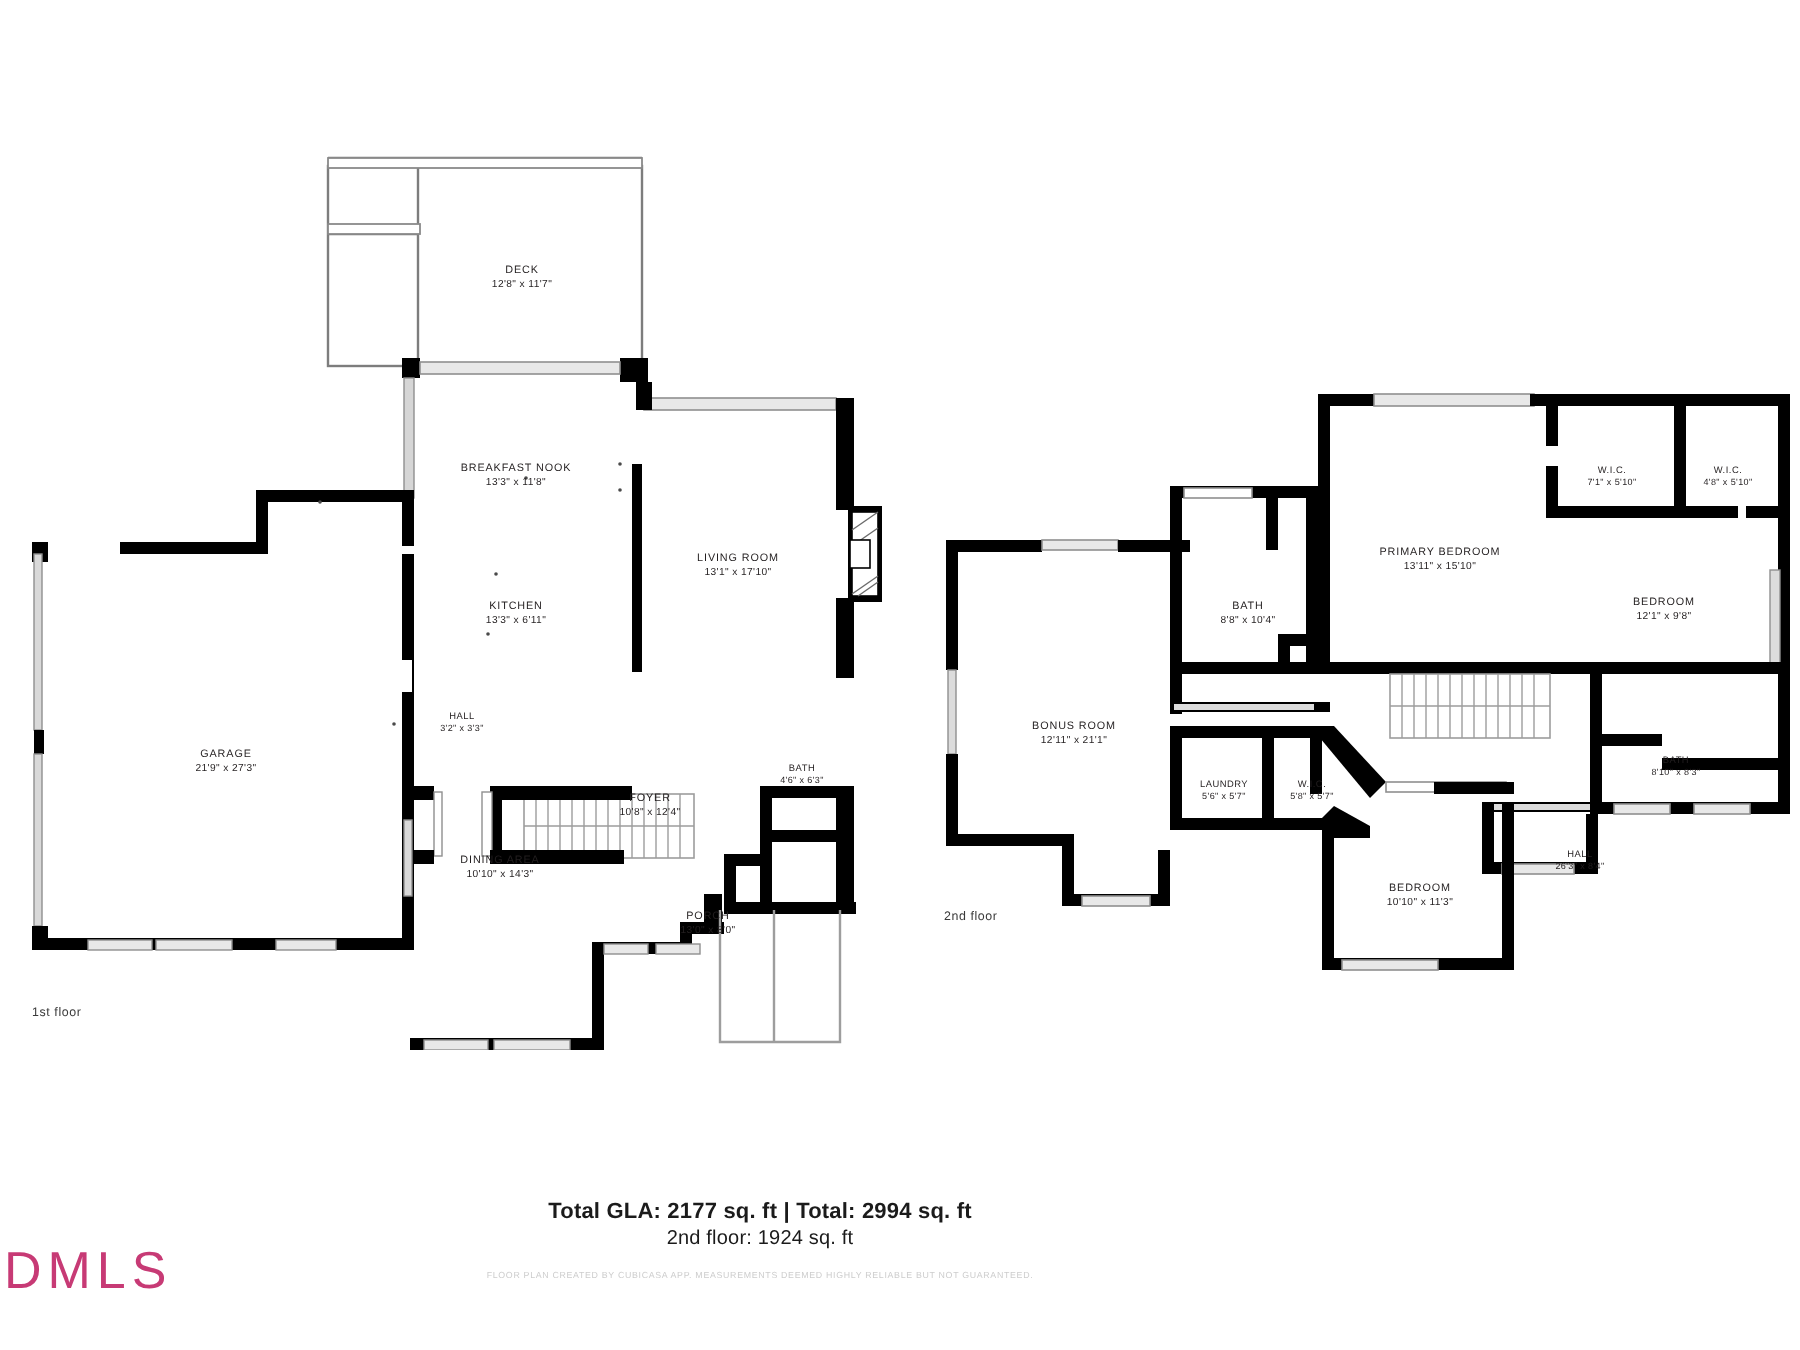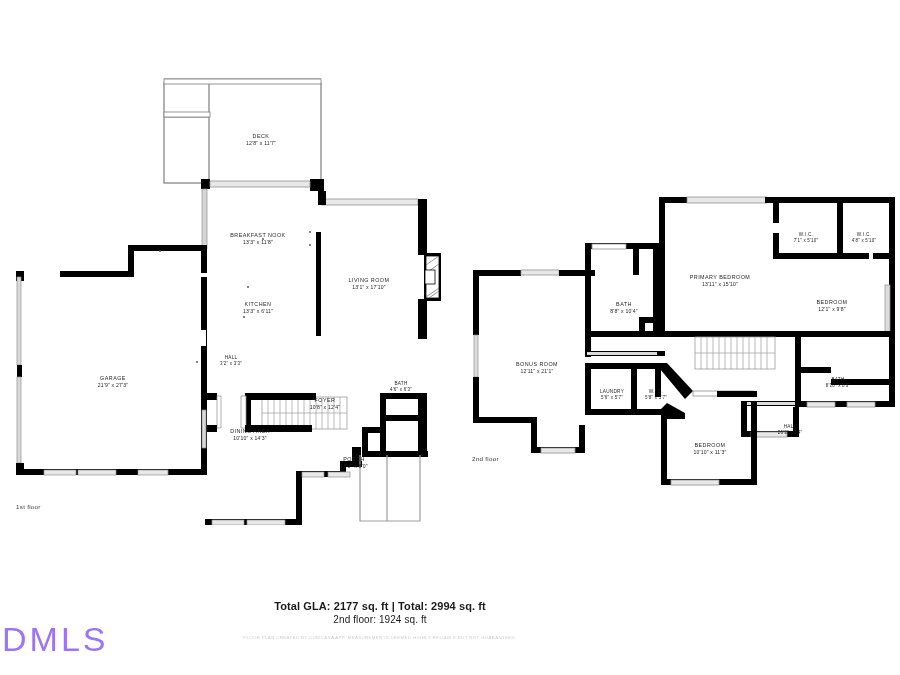--- a/index.html
+++ b/index.html
@@ -9,21 +9,21 @@
     font-family:"Liberation Sans","DejaVu Sans",sans-serif;
     color:#231f20;
     overflow:hidden;
     position:relative;
   }
   #sheet{position:absolute;left:0;top:0;width:900px;height:675px;}
 
   
   .watermark{
     position:absolute;left:2px;top:620px;
-    font-size:34px;letter-spacing:3px;color:#8b5cf6;
+    font-size:26px;letter-spacing:3px;color:#be185d;
     font-family:"Liberation Sans","DejaVu Sans",sans-serif;
     opacity:.85;user-select:none;
   }
 
   
   .plan{position:absolute;}
   #plan-first{left:0px;top:55px;width:460px;height:470px;}
   #plan-second{left:455px;top:185px;width:445px;height:315px;}
 
   .plan svg{display:block;width:100%;height:100%;}

